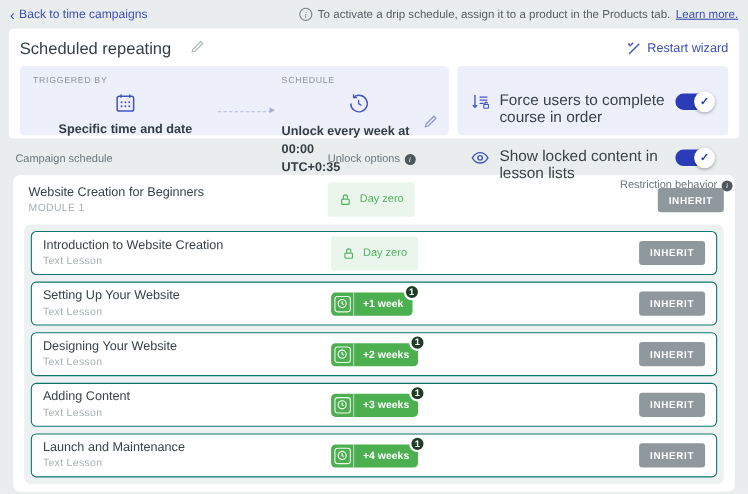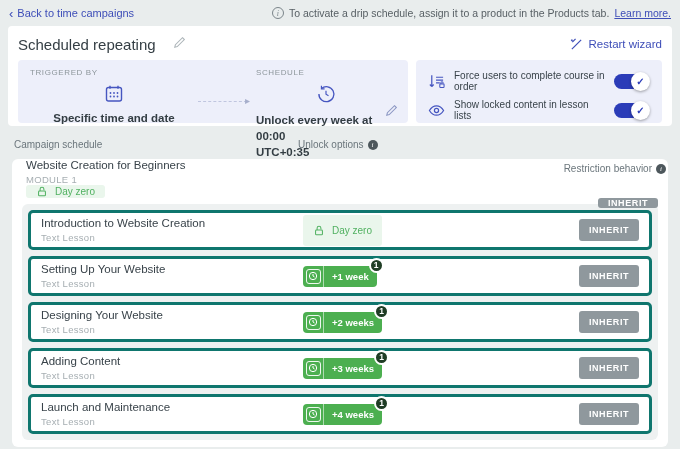--- a/index.html
+++ b/index.html
@@ -32,37 +32,37 @@
   .trig-col1 { width:168px; }
   .val-row { display:flex; align-items:center; gap:8px;flex-direction:column; }
   .trig-value { font-size:11.5px; font-weight:bold; color:#333d43; }
   .arrow-wrap { width:52px; display:flex; align-items:center; margin-top:19px; margin-right:6px; }
   .dash-line { flex:1; border-top:1px dashed #c0c6df; }
   .arrow-head { color:#a6aecb; font-size:10px; line-height:1; margin-left:-2px; }
   .sched-col { flex:1; }
   .sched-lines { font-size:11.5px; font-weight:bold; color:#333d43; line-height:16px; }
   .panel-pencil { position:absolute; right:10px; bottom:6px; cursor:pointer; }
   .setting-row { display:flex; align-items:center; gap:9px; }
-  .setting-label { font-size:10px; color:#39434a; flex:1; }
+  .setting-label { font-size:14px; color:#39434a; flex:1;margin-top:12px; }
   .toggle { width:32px; height:15px; border-radius:8px; background:#2b3cb8; position:relative; cursor:pointer; flex:0 0 auto; margin-right:4px; }
   .knob { position:absolute; right:-4px; top:-2px; width:19px; height:19px; border-radius:50%; background:#fff; box-shadow:0 1px 3px rgba(0,0,0,.35); display:flex; align-items:center; justify-content:center; color:#2b3cb8; font-size:10px; font-weight:bold; }
 
   
   .table-head { margin:13px 14px 7px; position:relative; height:13px; font-size:10px; color:#6b767c; }
   .th-mid { position:absolute; left:284px; top:0; display:flex; align-items:center; gap:4px; }
   .th-right { position:absolute; right:0; top:0; display:flex; align-items:center; gap:4px;margin-top:24px; }
   .info-filled { width:10px; height:10px; background:#4d575c; border-radius:50%; color:#fff; font-size:7px; display:inline-flex; align-items:center; justify-content:center; font-family:"Liberation Serif", serif; font-style:italic; }
 
   .module-card { margin:0 12px; background:#fff; border-radius:6px; padding:0 10px 7px; }
-  .module-row { height:45px; display:flex; align-items:flex-start; padding-left:4px;flex-direction:column; }
+  .module-row { height:45px; display:flex; align-items:center; padding-left:4px; }
   .row-text-mod { width:272px; }
   .row-title { font-size:11.5px; color:#39434a; margin-bottom:3px; }
   .row-sub { font-size:9.5px; color:#a6aeb2; letter-spacing:.3px; }
   .lessons { background:#eef1f1; border-radius:6px; padding:6px; display:flex; flex-direction:column; gap:6px; }
-  .lesson-row { background:#fff; border:3px solid #0f766e; border-radius:5px; height:40px; display:flex; align-items:center; padding:0 10px; }
+  .lesson-row { background:#fff; border:1px solid #0f766e; border-radius:5px; height:40px; display:flex; align-items:center; padding:0 10px; }
   .row-text-les { width:262px; }
 
   .badge-dayzero { display:inline-flex; align-items:center; gap:7px; background:#eaf6ec; color:#51b161; border-radius:3px; padding:0 10px; height:31px; font-size:10px; cursor:pointer; }
   .badge-delay { display:inline-flex; align-items:stretch; position:relative; background:#4caf50; border-radius:4px; height:21px; cursor:pointer; }
   .delay-icon-cell { width:21px; display:flex; align-items:center; justify-content:center; border-right:1px solid rgba(255,255,255,.55); }
   .delay-icon-box { width:15px; height:15px; border:1px solid rgba(255,255,255,.9); border-radius:3px; display:flex; align-items:center; justify-content:center; }
   .delay-label { display:flex; align-items:center; padding:0 8px; color:#fff; font-size:9.5px; font-weight:bold; }
   .count-bubble { position:absolute; top:-8px; right:-7px; min-width:15px; height:15px; border-radius:50%; background:#1f3d25; border:2px solid #fff; color:#fff; font-size:8.5px; font-weight:bold; display:flex; align-items:center; justify-content:center; }
 
   .inherit-btn { margin-left:auto; width:60px; height:22px; background:#8f989d; border:none; border-radius:3px; color:#fff; font-size:9px; font-weight:bold; letter-spacing:.6px; font-family:"Liberation Sans", sans-serif; cursor:pointer; }

